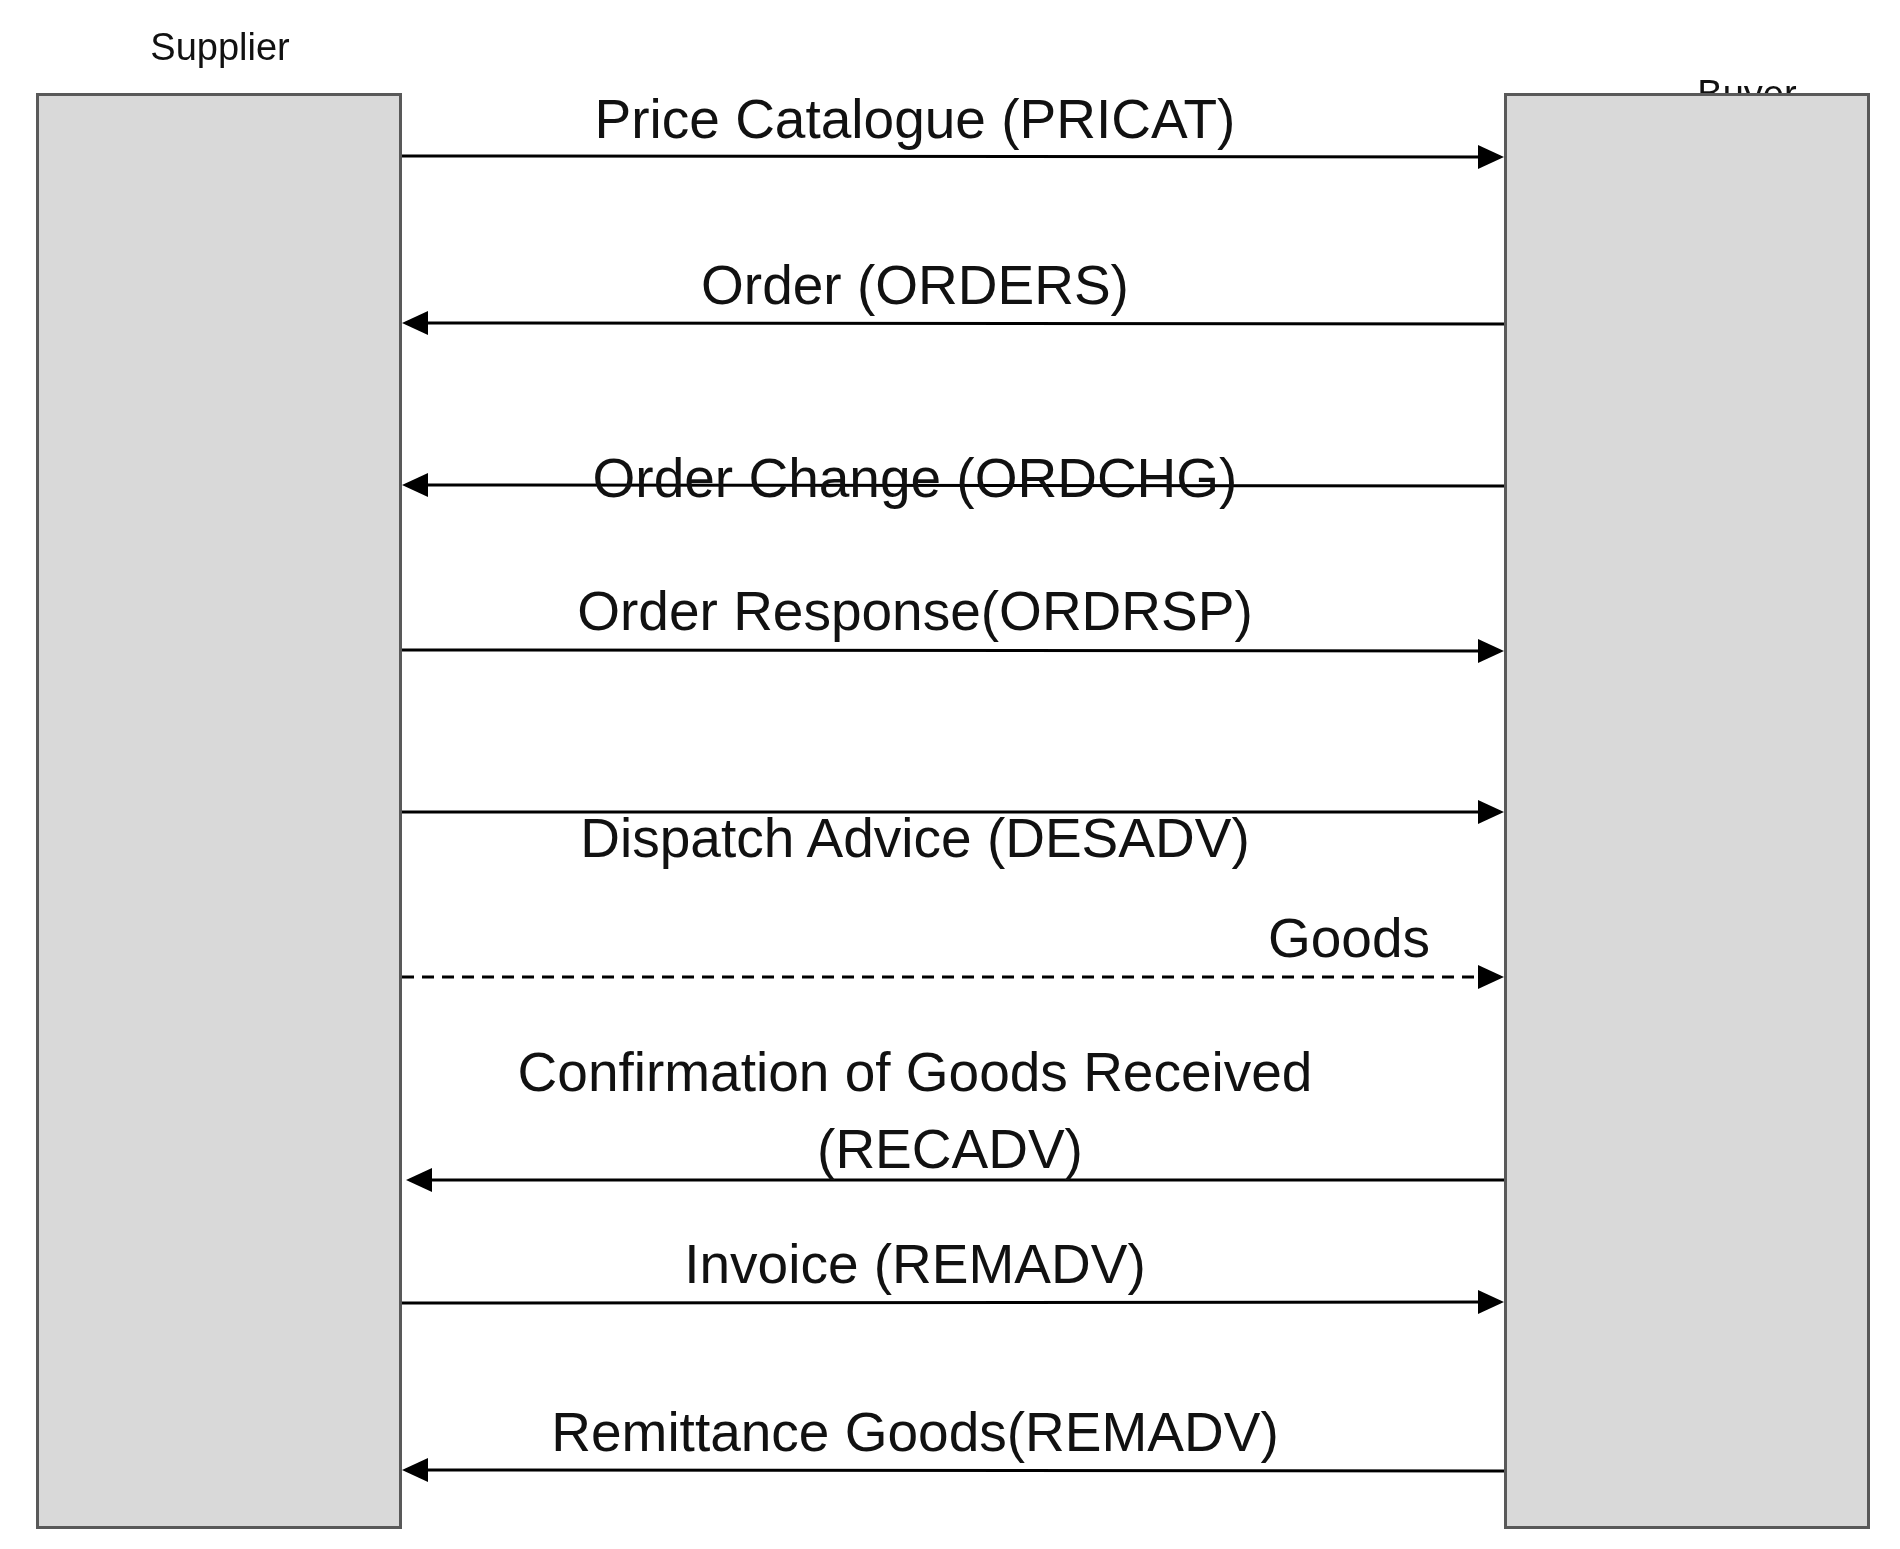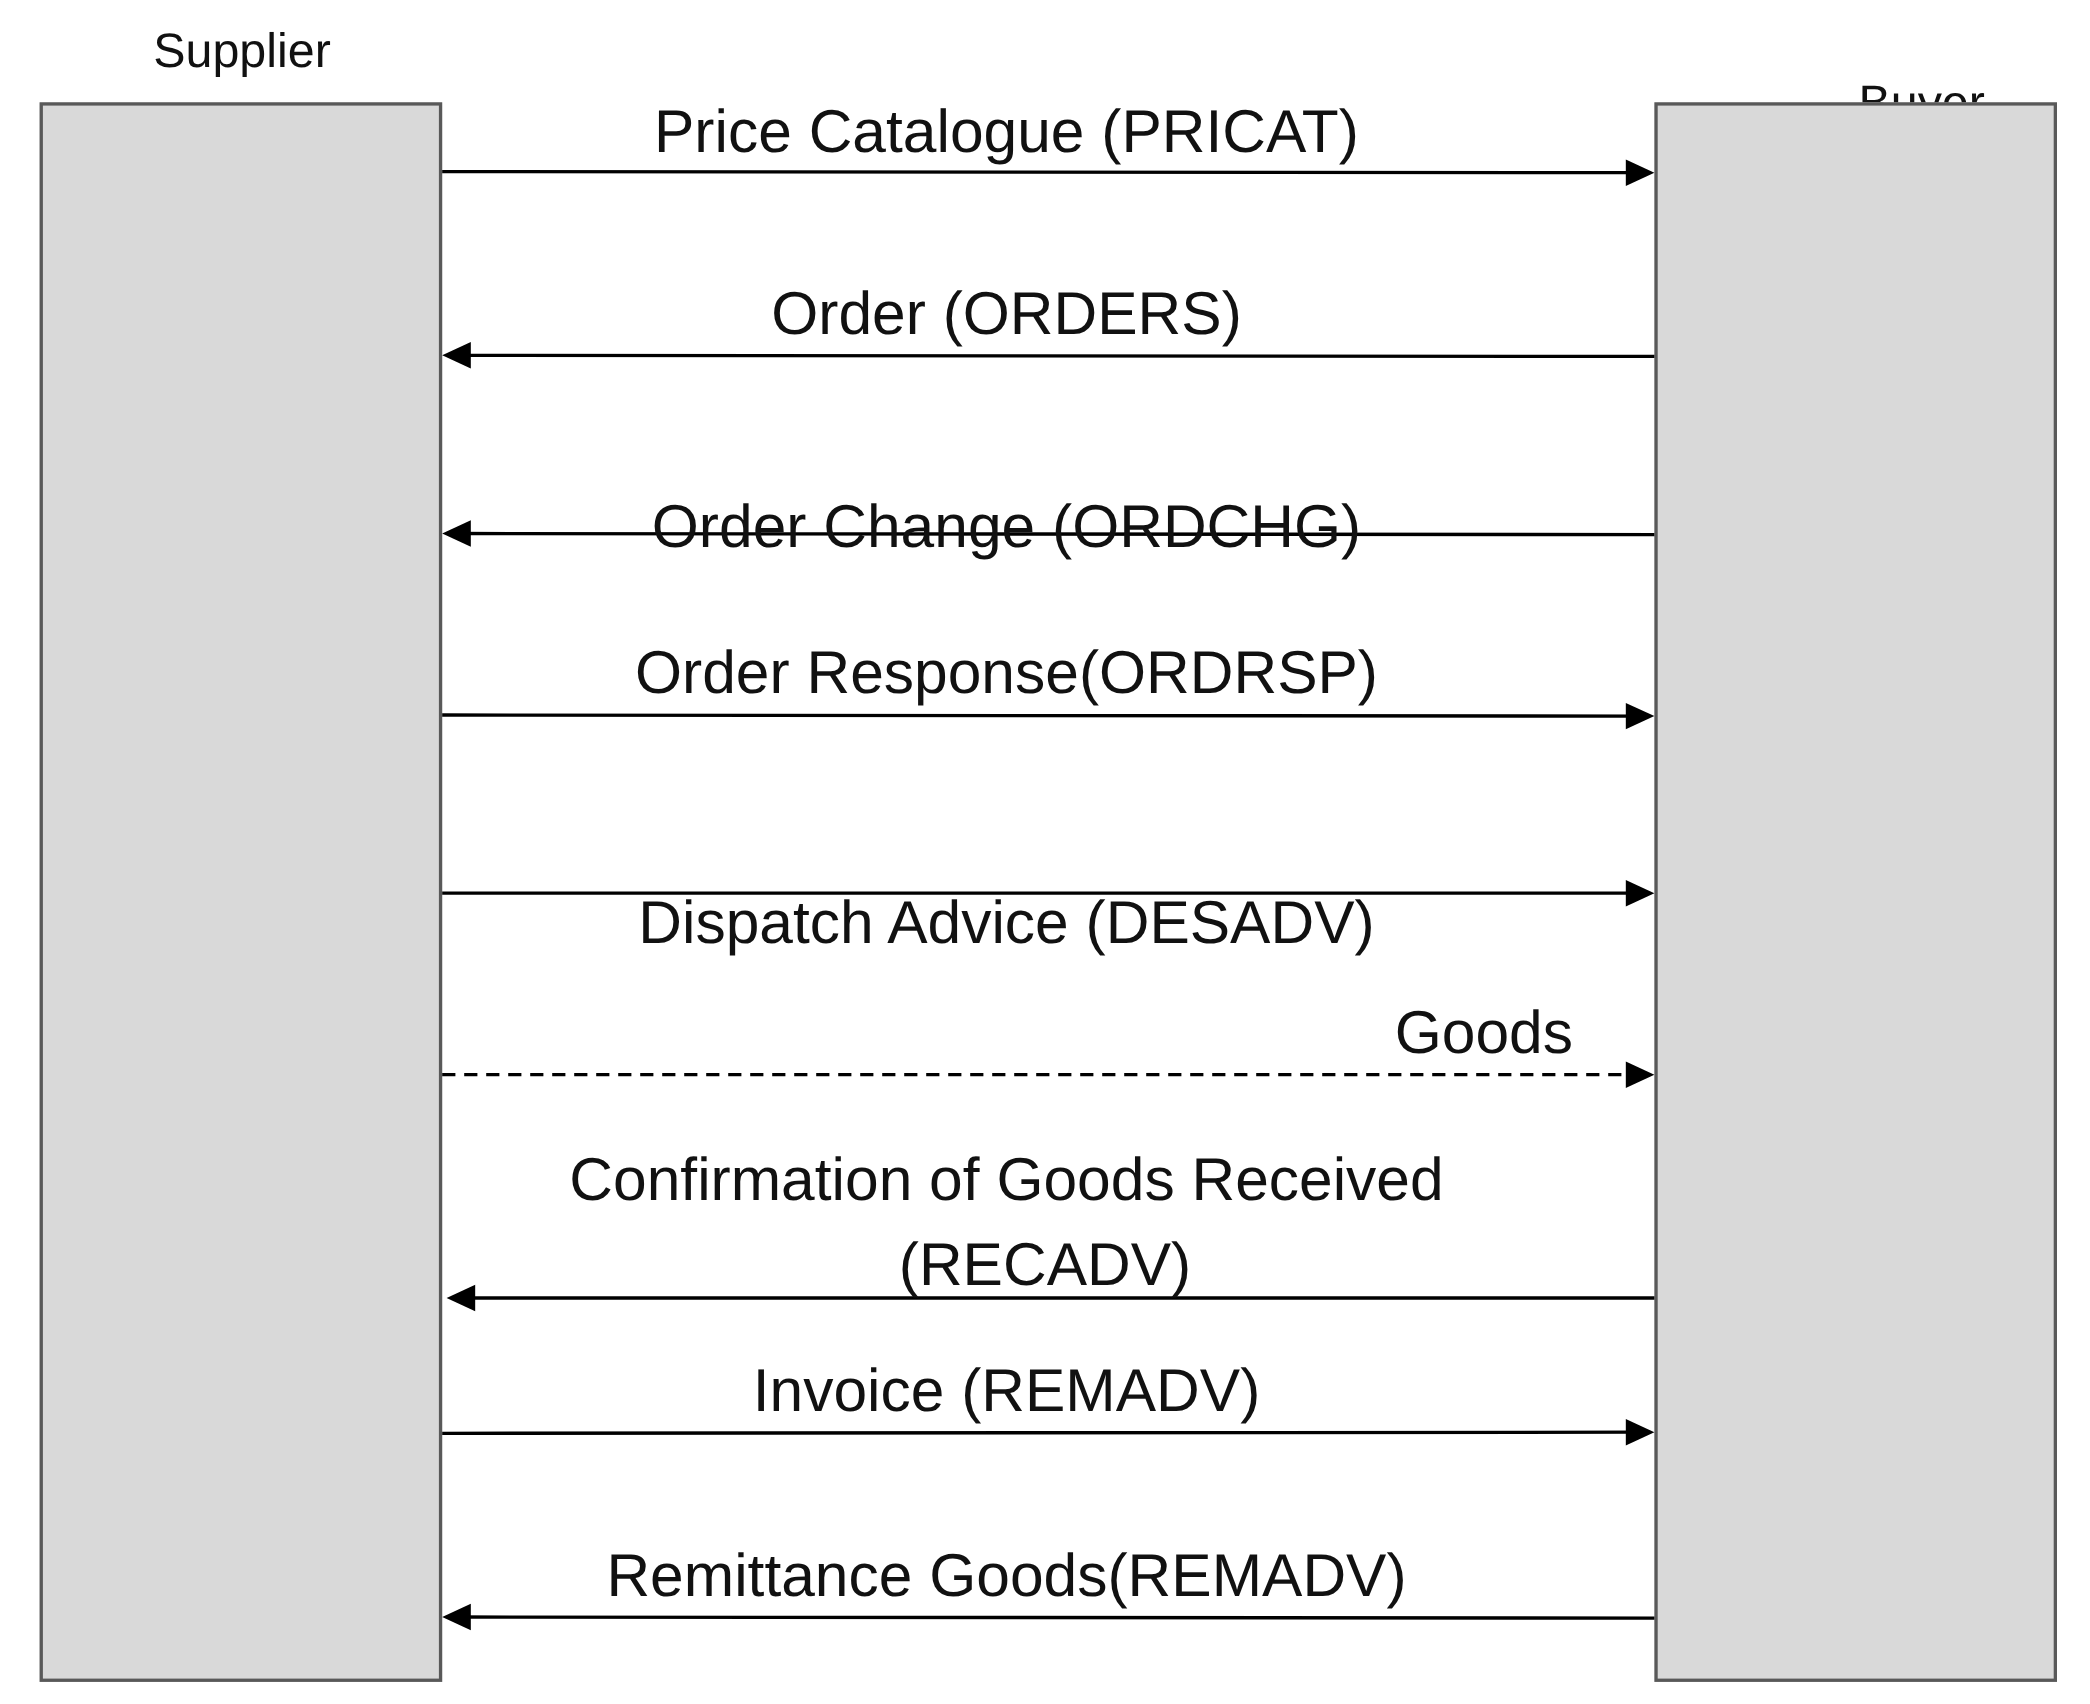--- a/index.html
+++ b/index.html
@@ -1,17 +1,17 @@
 <!DOCTYPE html>
 <html><head>
 <meta charset="utf-8">
 <style>
   html,body{margin:0;padding:0;background:#fff;}
   body{width:1900px;height:1549px;position:relative;overflow:hidden;font-family:"Liberation Sans",sans-serif;color:#111;}
-  .party-title{position:absolute;top:14px;font-size:44px;text-align:center;width:420px;line-height:66px;}
+  .party-title{position:absolute;top:14px;font-size:38px;text-align:center;width:420px;line-height:66px;}
   .lifeline{position:absolute;top:93px;height:1436px;background:#d9d9d9;border:3px solid #595959;box-sizing:border-box;}
   .msg-label{position:absolute;left:400px;width:1030px;text-align:center;font-size:55px;line-height:70px;}
   svg.arrows{position:absolute;left:0;top:0;}
 </style>
 </head>
 <body>
 
 <div class="party-title" style="left:10px;">Supplier</div>
 <div class="party-title" style="left:1537px;margin-top:47px;">Buyer</div>
 

